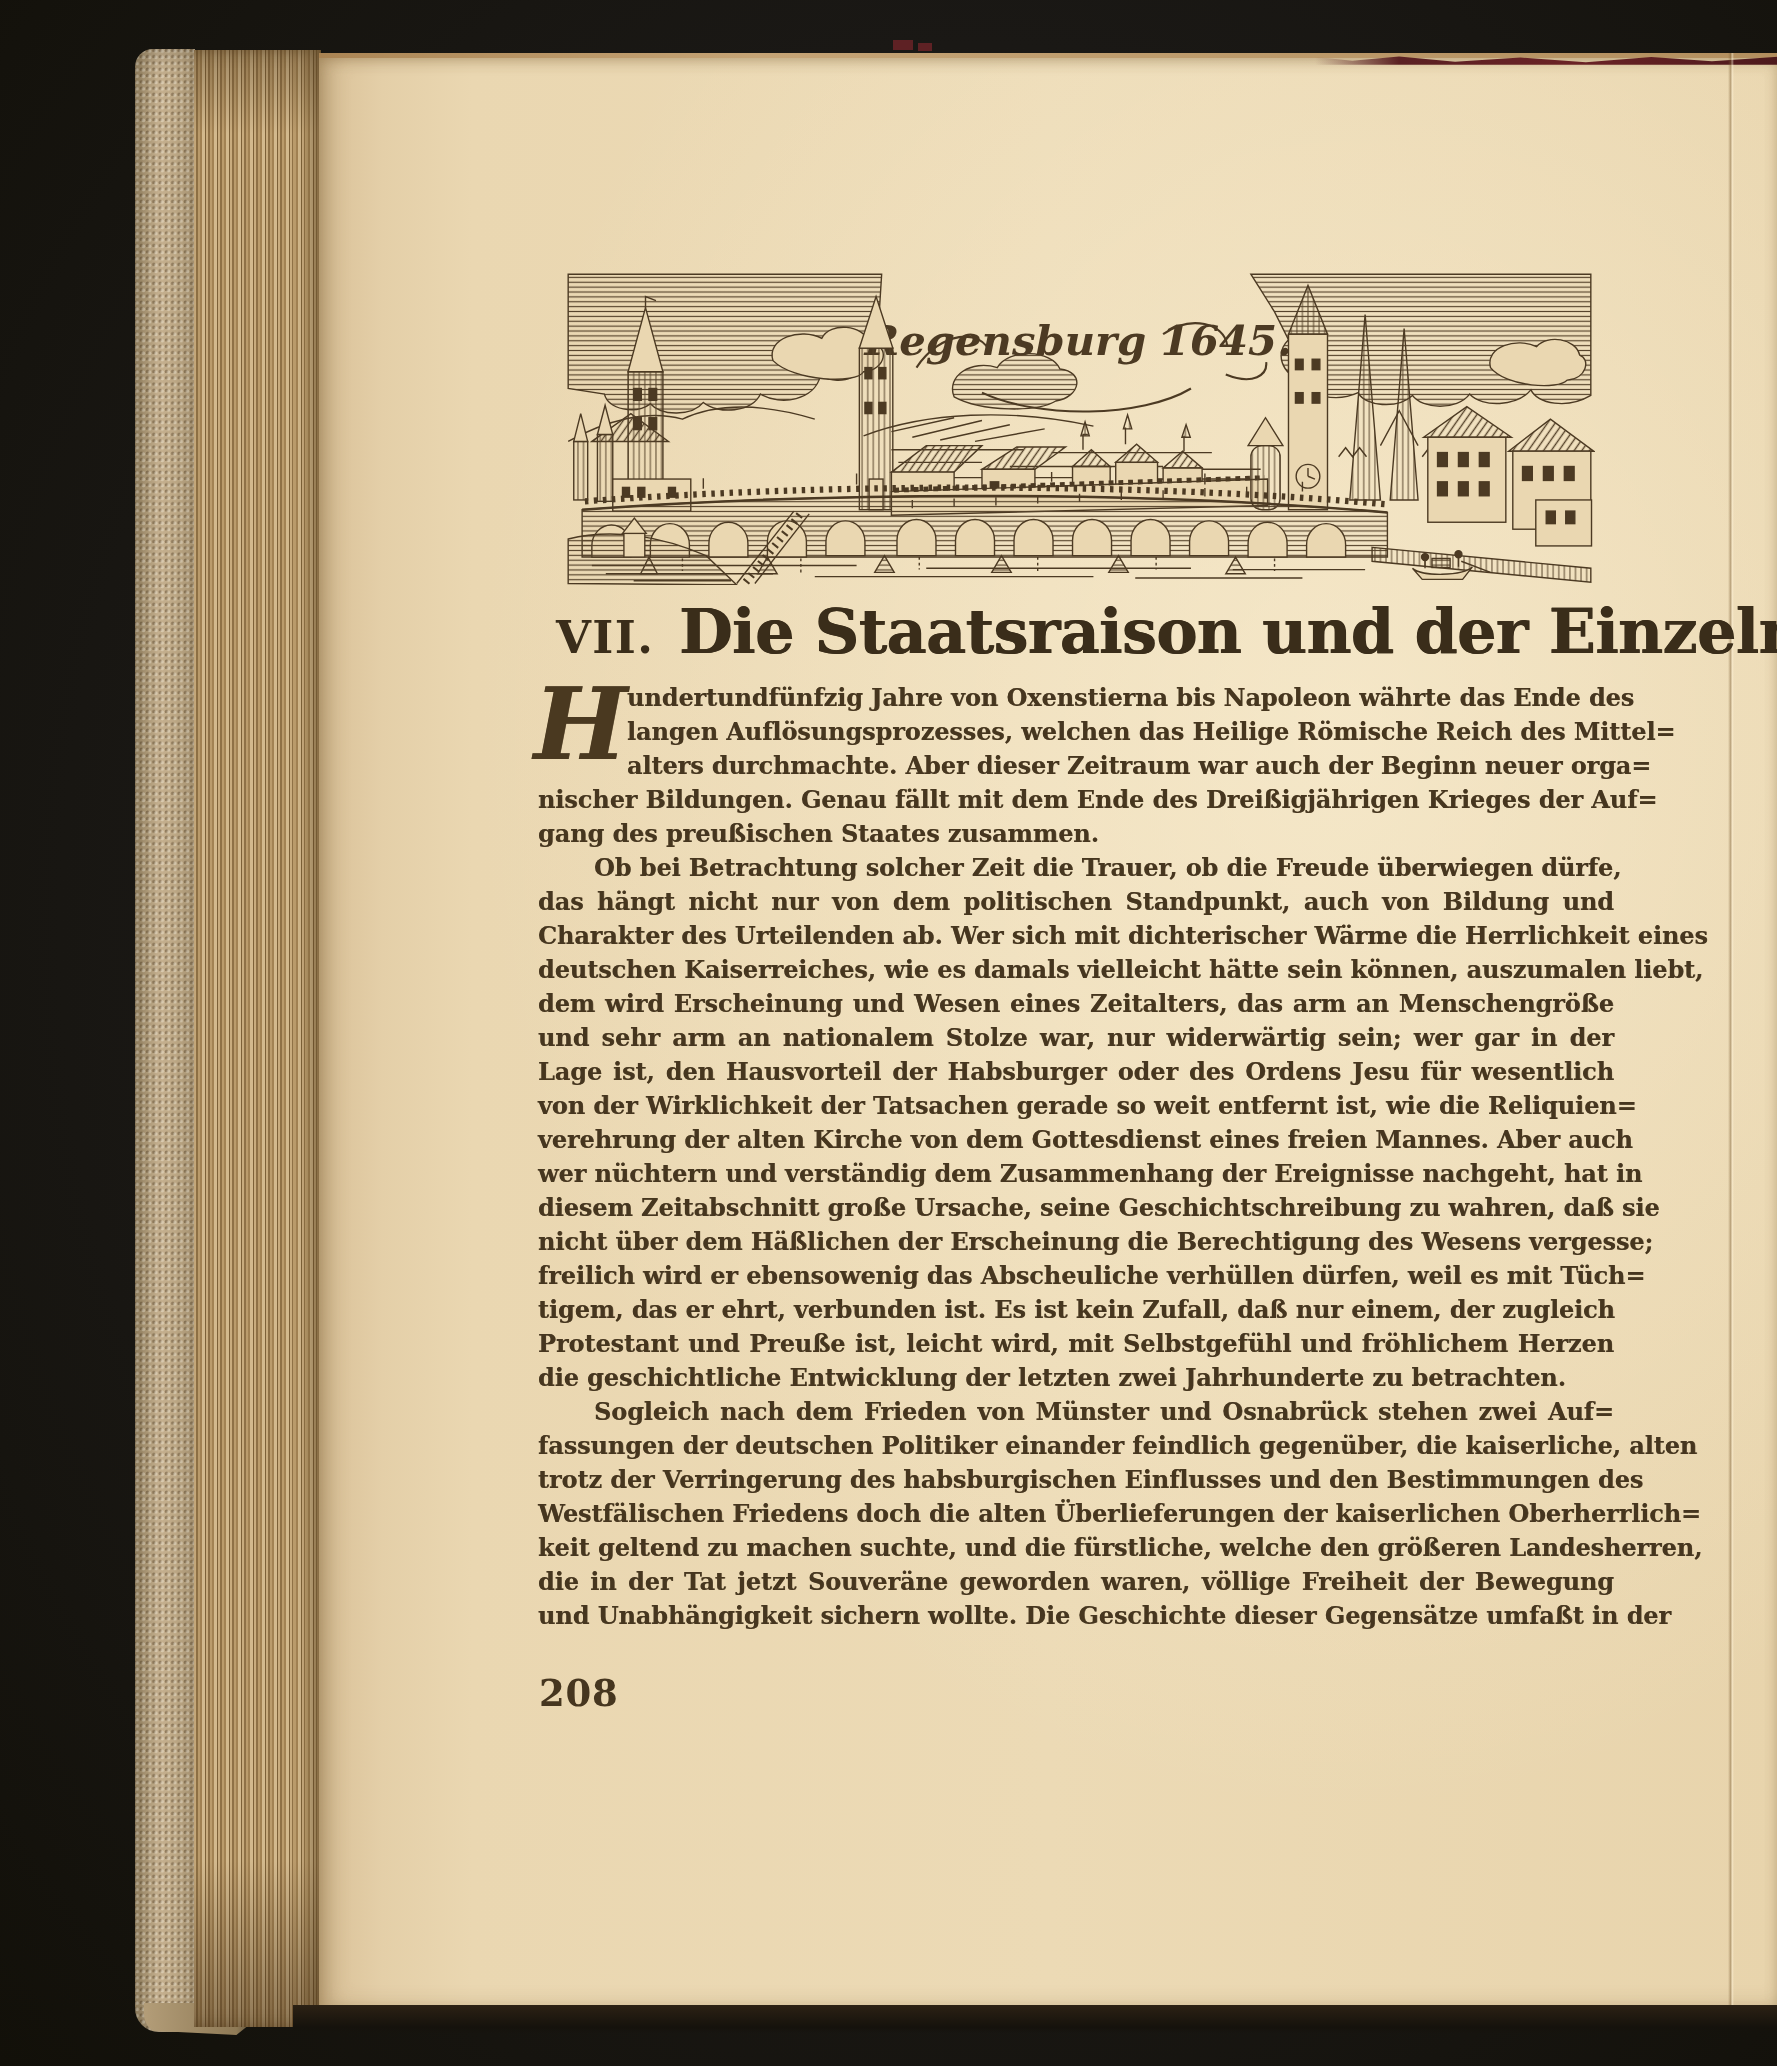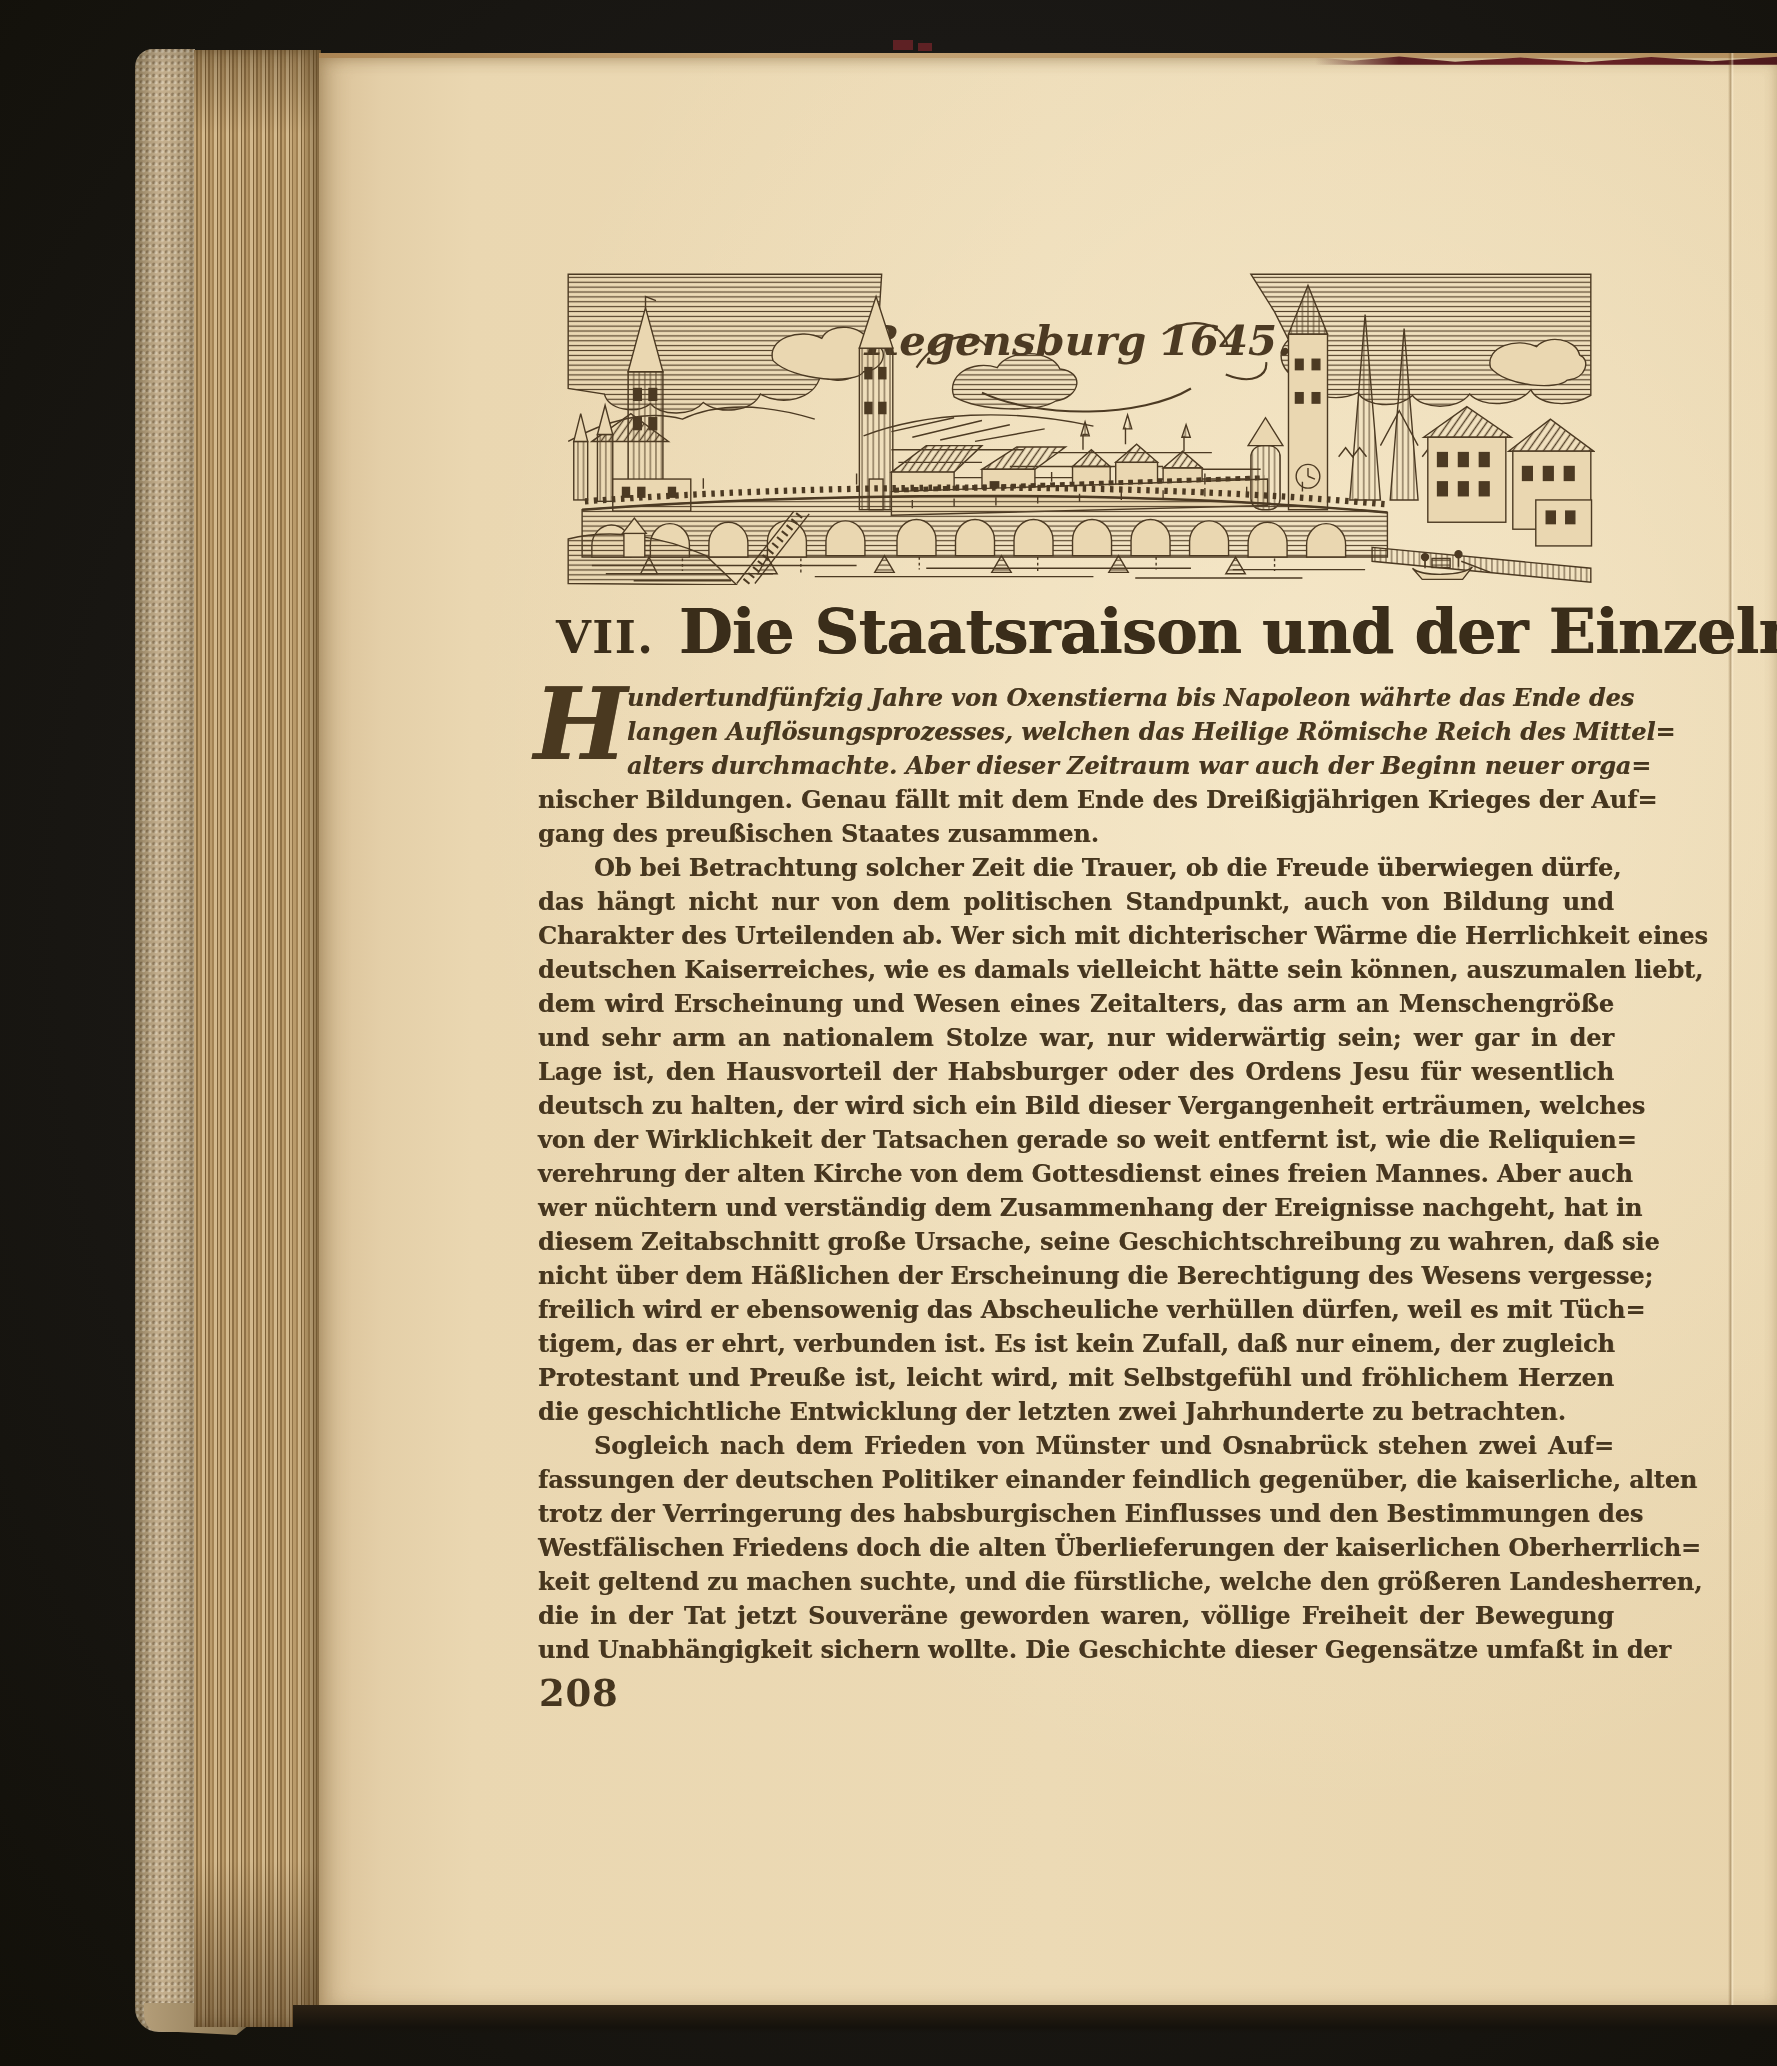--- a/index.html
+++ b/index.html
@@ -64,21 +64,21 @@
   .heading .title{font-size:62px;font-weight:bold;letter-spacing:-0.7px;
     text-shadow:0.7px 0 0 currentColor;margin-left:12px;}
   .body-text{
     position:absolute;left:219px;top:628px;width:1076px;
     font-size:24px;line-height:34px;font-weight:bold;letter-spacing:-0.1px;
     color:#46361f;text-shadow:0.3px 0 0 rgba(70,54,31,.65);
   }
   .para{position:relative;margin:0;}
   .tline{white-space:nowrap;text-align:justify;text-align-last:justify;height:34px;}
   .tline.flush{text-align-last:left;}
-  .tline.cap-indent{padding-left:89px;font-style:italic;}
+  .tline.cap-indent{padding-left:89px;}
   .tline.first-indent{padding-left:56px;}
   .dropcap{
     position:absolute;left:-4.2px;top:-5.6px;font-size:99px;line-height:1;
     font-style:italic;font-weight:bold;color:#4a3920;
   }
   .page-number{
     position:absolute;left:220px;top:1618px;
     font-size:37px;font-weight:bold;color:#46361f;letter-spacing:0.7px;
   }
 </style>
@@ -285,21 +285,20 @@
     </section>
     <section class="para">
       <div>
           <div class="tline first-indent">Ob bei Betrachtung solcher Zeit die Trauer, ob die Freude überwiegen dürfe,</div>
           <div class="tline">das hängt nicht nur von dem politischen Standpunkt, auch von Bildung und</div>
           <div class="tline">Charakter des Urteilenden ab. Wer sich mit dichterischer Wärme die Herrlichkeit eines</div>
           <div class="tline">deutschen Kaiserreiches, wie es damals vielleicht hätte sein können, auszumalen liebt,</div>
           <div class="tline">dem wird Erscheinung und Wesen eines Zeitalters, das arm an Menschengröße</div>
           <div class="tline">und sehr arm an nationalem Stolze war, nur widerwärtig sein; wer gar in der</div>
           <div class="tline">Lage ist, den Hausvorteil der Habsburger oder des Ordens Jesu für wesentlich</div>
-          <div class="tline">deutsch zu halten, der wird sich ein Bild dieser Vergangenheit erträumen, welches</div>
           <div class="tline">von der Wirklichkeit der Tatsachen gerade so weit entfernt ist, wie die Reliquien=</div>
           <div class="tline">verehrung der alten Kirche von dem Gottesdienst eines freien Mannes. Aber auch</div>
           <div class="tline">wer nüchtern und verständig dem Zusammenhang der Ereignisse nachgeht, hat in</div>
           <div class="tline">diesem Zeitabschnitt große Ursache, seine Geschichtschreibung zu wahren, daß sie</div>
           <div class="tline">nicht über dem Häßlichen der Erscheinung die Berechtigung des Wesens vergesse;</div>
           <div class="tline">freilich wird er ebensowenig das Abscheuliche verhüllen dürfen, weil es mit Tüch=</div>
           <div class="tline">tigem, das er ehrt, verbunden ist. Es ist kein Zufall, daß nur einem, der zugleich</div>
           <div class="tline">Protestant und Preuße ist, leicht wird, mit Selbstgefühl und fröhlichem Herzen</div>
           <div class="tline flush">die geschichtliche Entwicklung der letzten zwei Jahrhunderte zu betrachten.</div>
         </div>

